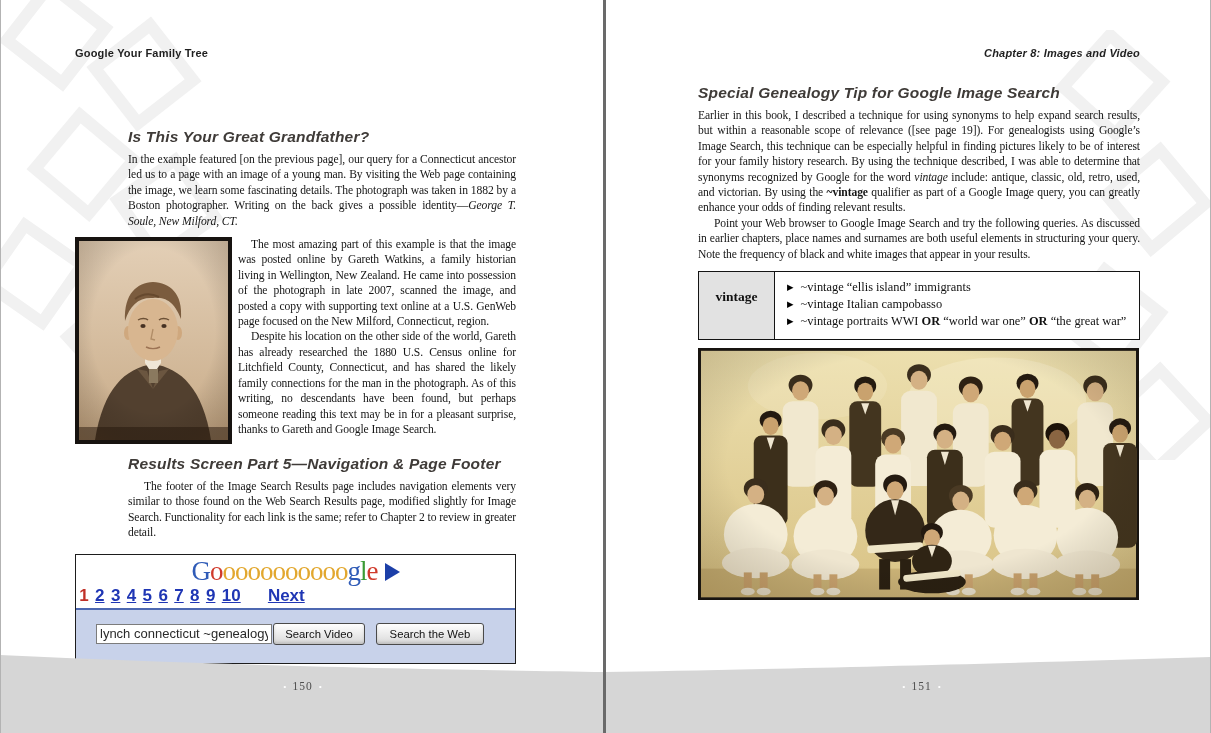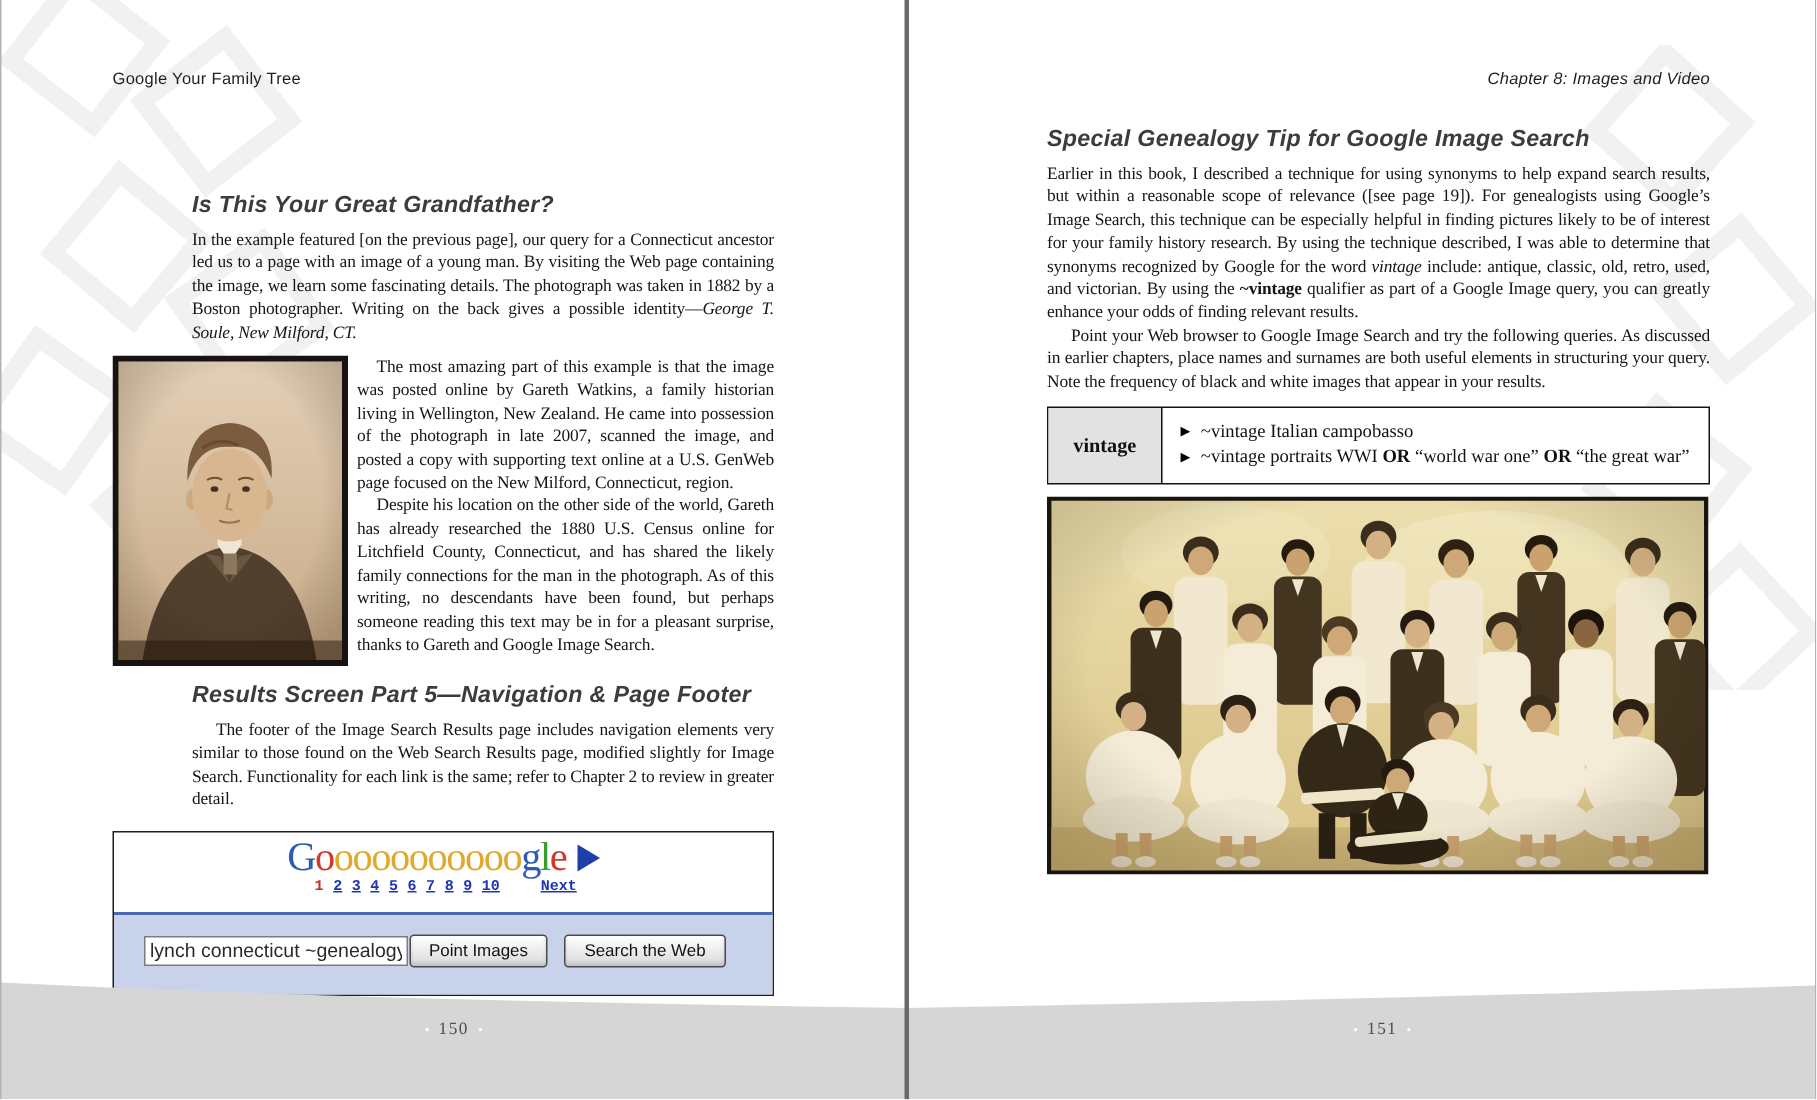--- a/index.html
+++ b/index.html
@@ -9,21 +9,21 @@
   .edge-left{left:0;} .edge-right{right:0;}
   .gutter{position:absolute;top:0;bottom:0;left:603px;width:3px;background:#6a6a6a;}
 
   
   .wm{position:absolute;pointer-events:none;}
   .wm-left{left:0;top:0;}
   .wm-right{right:1px;top:30px;}
 
   
   .run-head{position:absolute;font-family:"Liberation Sans",sans-serif;font-size:11px;
-            font-weight:normal;color:#1f1f1f;letter-spacing:.2px;}
+            font-weight:bold;color:#1f1f1f;letter-spacing:.2px;}
   .run-head-left{left:75px;top:47px;}
   .run-head-right{left:698px;width:442px;top:47px;text-align:right;font-style:italic;}
 
   
   .col{position:absolute;top:85px;}
   .col-left{left:75px;width:441px;margin-top:43px;}
   .col-right{left:698px;width:442px;top:84px;}
 
   h2.sec{margin:0 0 6px 0;font-family:"Liberation Sans",sans-serif;font-style:italic;
          font-weight:700;font-size:15.5px;color:#3f3b38;letter-spacing:.2px;}
@@ -43,22 +43,22 @@
   .portrait{width:157px;height:207px;flex:none;}
 
   
   .gbox{position:relative;margin-top:5px;width:439px;height:108px;border:1px solid #1d1d1d;background:#fff;}
   .glogo{position:absolute;left:0;right:0;top:1px;text-align:center;
          font-family:"Liberation Serif",serif;font-size:27px;letter-spacing:-1px;line-height:30px;}
   .glogo span{display:inline-block;}
   .garrow{display:inline-block;width:0;height:0;border-left:15px solid #1c3fa8;
           border-top:9px solid transparent;border-bottom:9px solid transparent;
           margin-left:7px;vertical-align:-1px;}
-  .gpages{position:absolute;left:0;right:0;top:31px;text-align:center;
-          font-family:Liberation Mono, monospace;font-size:10px;font-weight:bold;}
+  .gpages{position:absolute;left:0;right:0;top:31px;
+          font-family:Liberation Sans, sans-serif;font-size:17px;font-weight:bold;}
   .gp-link{color:#1f36b4;text-decoration:underline;margin:0 3.2px;}
   .gp-current{color:#c03028;margin:0 3.2px;}
   .gp-next{color:#1f36b4;text-decoration:underline;margin-left:24px;}
   .gpanel{position:absolute;left:0;right:0;top:53px;bottom:0;background:#c8d2ea;
           border-top:2px solid #4d68b1;}
   .gsearch-input{position:absolute;left:20px;top:14px;width:168px;height:18px;
           border:1px solid #7c7c7c;font-family:"Liberation Sans",sans-serif;font-size:13px;
           color:#2a2a2a;padding:0 3px;background:#fff;}
   .gbtn{position:absolute;top:13px;height:22px;font-family:"Liberation Sans",sans-serif;
         font-size:11.3px;color:#111;background:linear-gradient(#ffffff,#d9d9d9);
@@ -164,37 +164,38 @@
 
     <div class="gbox">
       <div class="glogo">
         <span style="color: rgb(47, 91, 183);">G</span><span style="color: rgb(208, 58, 43);">o</span><span style="color: rgb(226, 167, 46);">o</span><span style="color: rgb(226, 167, 46);">o</span><span style="color: rgb(226, 167, 46);">o</span><span style="color: rgb(226, 167, 46);">o</span><span style="color: rgb(226, 167, 46);">o</span><span style="color: rgb(226, 167, 46);">o</span><span style="color: rgb(226, 167, 46);">o</span><span style="color: rgb(226, 167, 46);">o</span><span style="color: rgb(226, 167, 46);">o</span><span style="color: rgb(226, 167, 46);">o</span><span style="color: rgb(47, 91, 183);">g</span><span style="color: rgb(59, 155, 53);">l</span><span style="color: rgb(208, 58, 43);">e</span><span class="garrow"></span>
       </div>
       <div class="gpages">
         <span class="gp-current">1</span><span class="gp-link">2</span><span class="gp-link">3</span><span class="gp-link">4</span><span class="gp-link">5</span><span class="gp-link">6</span><span class="gp-link">7</span><span class="gp-link">8</span><span class="gp-link">9</span><span class="gp-link">10</span><span class="gp-next">Next</span>
       </div>
       <div class="gpanel">
         <input class="gsearch-input" type="text" value="lynch connecticut ~genealogy" style="">
-        <button class="gbtn gbtn-images">Point Images</button>
+        <button class="gbtn gbtn-images">Search Video</button>
         <button class="gbtn gbtn-web">Search the Web</button>
       </div>
     </div>
   </div>
 
   <div class="col col-right">
 
     <h2 class="sec">Special Genealogy Tip for Google Image Search</h2>
 
     <p class="body"><span>Earlier in this book, I described a technique for using synonyms to help expand search results, but within a reasonable scope of relevance ([see page 19]). For genealogists using Google’s Image Search, this technique can be especially helpful in finding pictures likely to be of interest for your family history research. By using the technique described, I was able to determine that synonyms recognized by Google for the word </span><span class="em-ital">vintage</span><span> include: antique, classic, old, retro, used, and victorian. By using the </span><span class="b-bold">~vintage</span><span> qualifier as part of a Google Image query, you can greatly enhance your odds of finding relevant results.</span></p>
 
     <p class="body" style="text-indent:16px;margin:0 0 9px 0;">Point your Web browser to Google Image Search and try the following queries. As discussed in earlier chapters, place names and surnames are both useful elements in structuring your query. Note the frequency of black and white images that appear in your results.</p>
 
     <div class="qtable">
       <div class="keycell">vintage</div>
       <div class="qcell">
+        <div class="qrow"><span class="qbullet">▶</span><span>~vintage “ellis island” immigrants</span></div>
         <div class="qrow"><span class="qbullet">▶</span><span>~vintage Italian campobasso</span></div>
         <div class="qrow"><span class="qbullet">▶</span><span>~vintage portraits WWI </span><span class="q-or">OR</span><span> “world war one” </span><span class="q-or">OR</span><span> “the great war”</span></div>
       </div>
     </div>
 
     <svg class="groupphoto" viewBox="0 0 443 265" preserveAspectRatio="none">
       <defs>
         <linearGradient id="gbg" x1="0" y1="0" x2="0" y2="1">
           <stop offset="0" stop-color="#ecdfae"></stop>
             <stop offset="1" stop-color="#d9c386"></stop>

